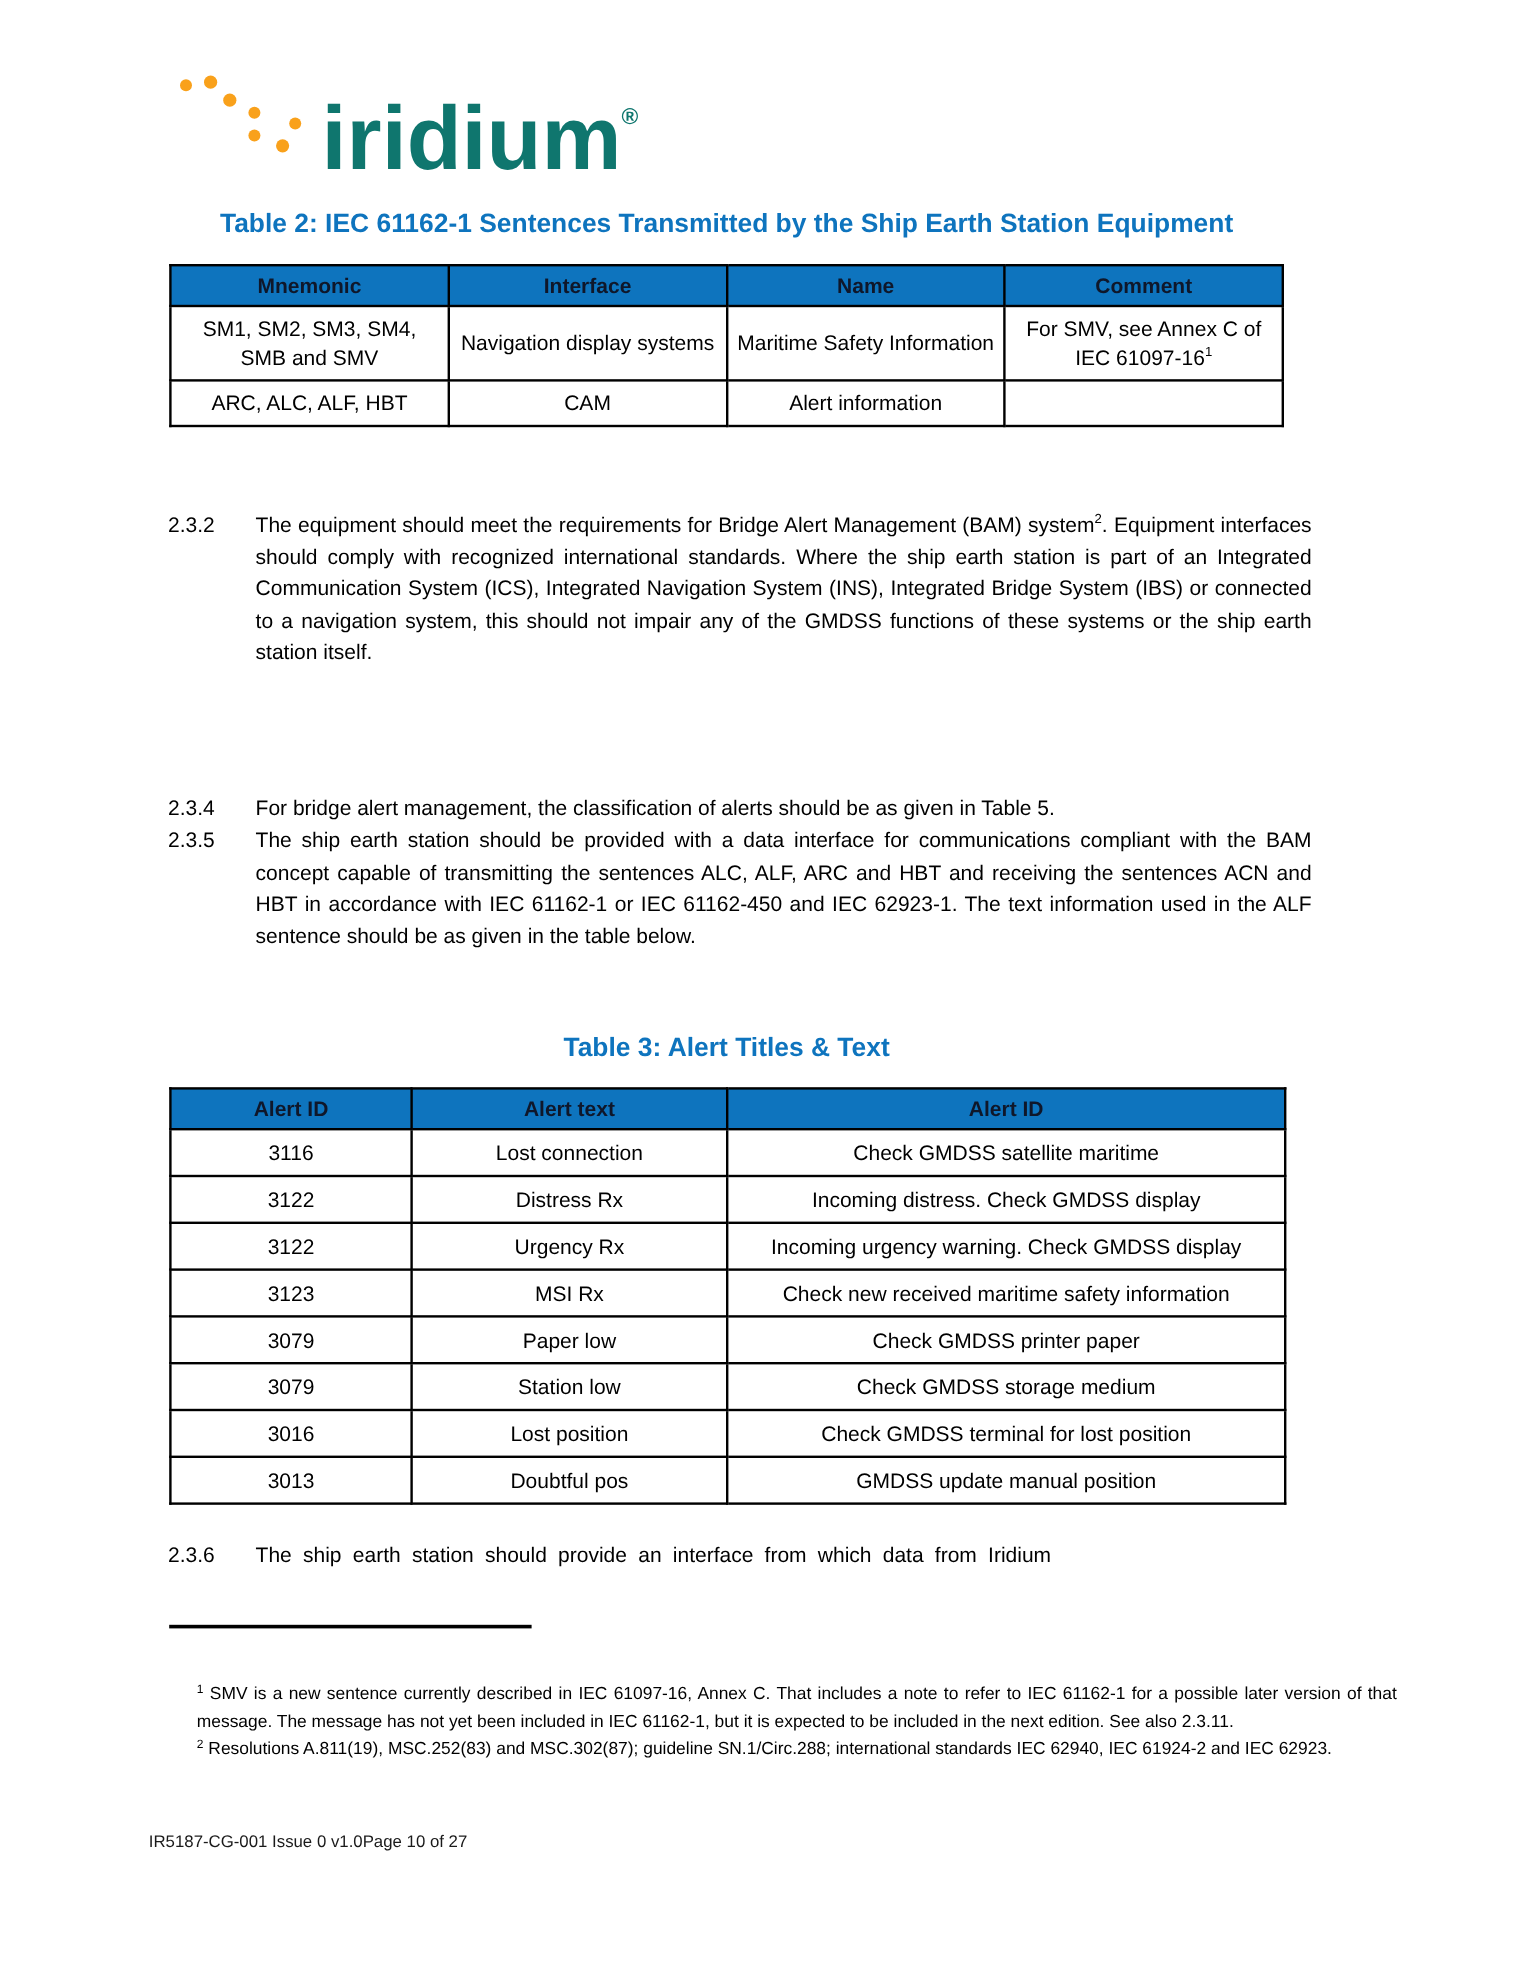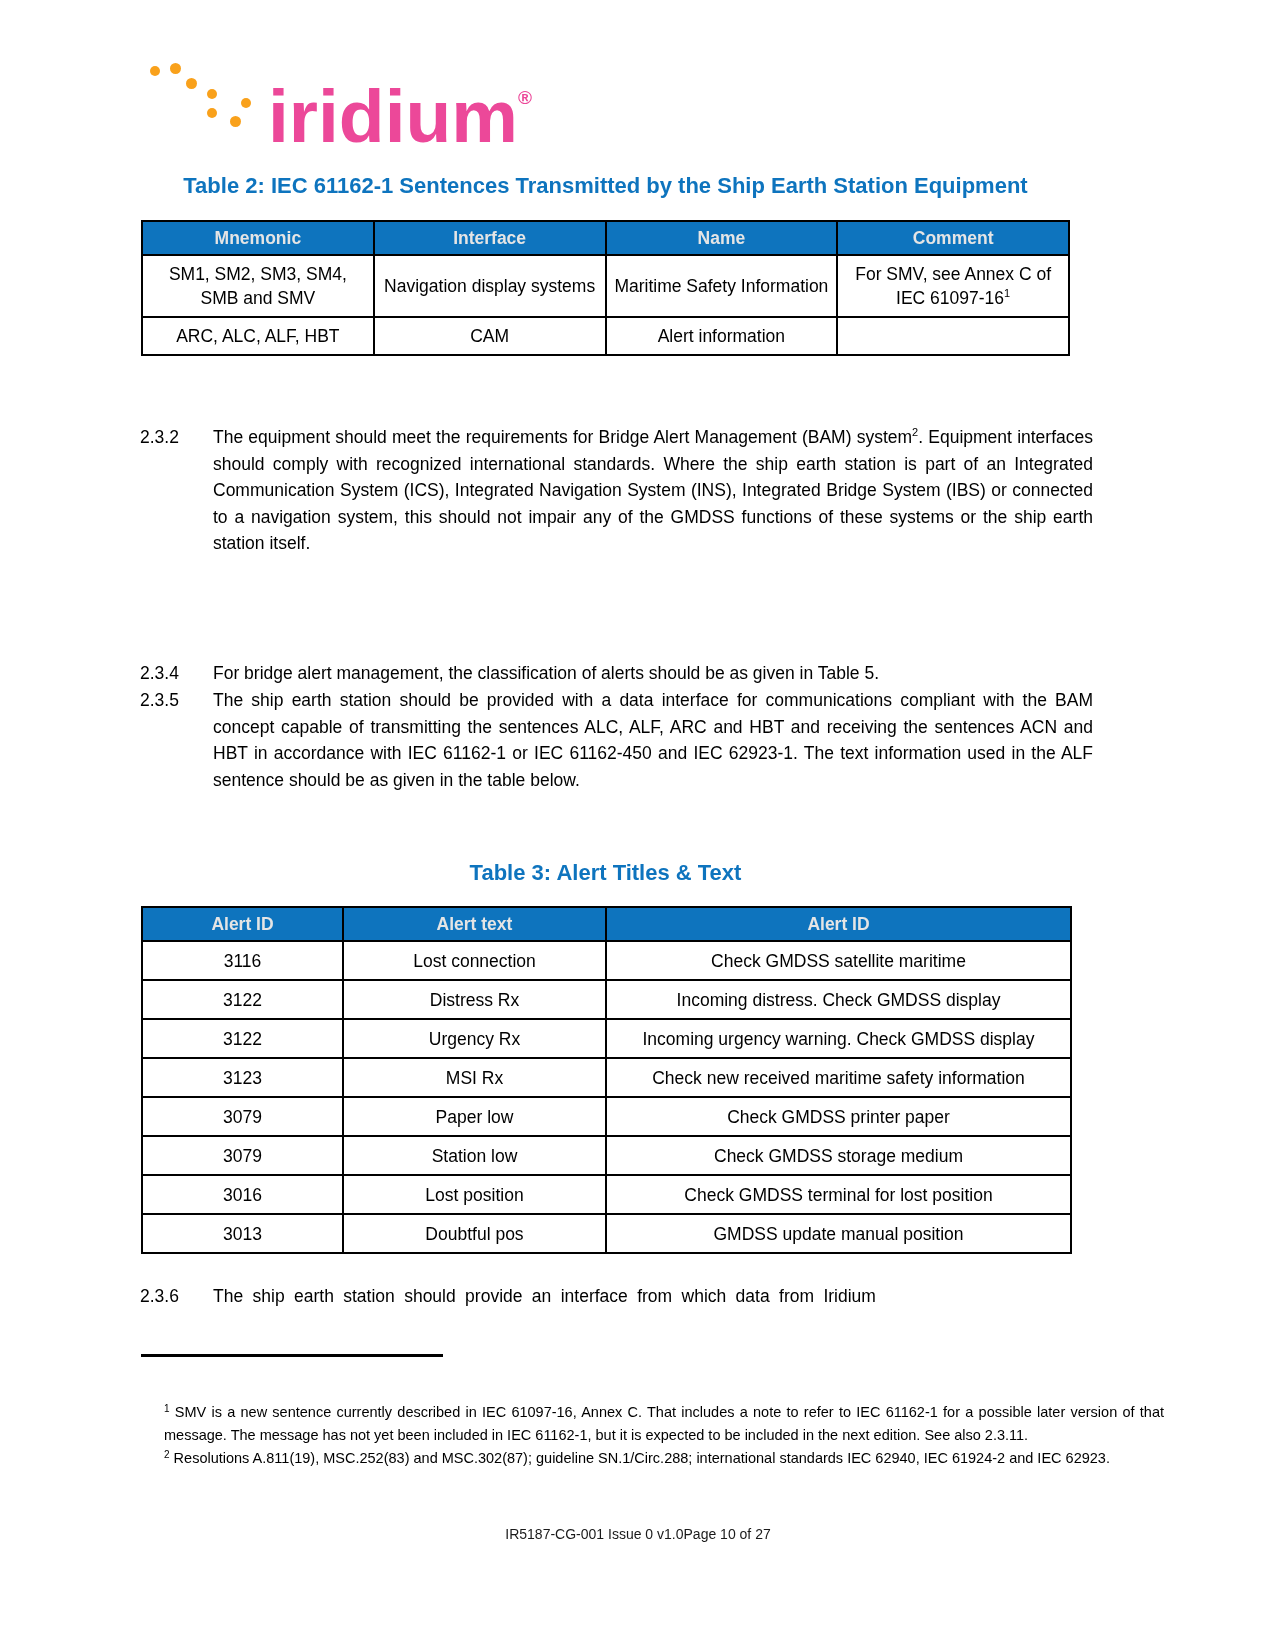--- a/index.html
+++ b/index.html
@@ -14,21 +14,21 @@
     margin: 0 auto;
     overflow: hidden;
   }
 
   
   .logo { position: absolute; left: 140px; top: 52px; width: 420px; height: 95px; }
   .logo-dot { position: absolute; border-radius: 50%; background: #F9A11B; }
   .logo-word {
     position: absolute; left: 128px; top: 6px;
     font-size: 75px; font-weight: bold; letter-spacing: 0px;
-    color: #ec4899; line-height: 80px;
+    color: #0f766e; line-height: 80px;
   }
   .logo-reg { font-size: 19px; font-weight: bold; vertical-align: 38px; letter-spacing: 0; }
 
   
   .tbl-title {
     position: absolute; left: 141px; width: 929px;
     text-align: center; font-weight: bold; font-size: 22px;
     color: #0E74BE;
   }
   .title-2 { top: 173px; }
@@ -40,21 +40,21 @@
     border-collapse: collapse; table-layout: fixed;
     font-size: 17.5px;
   }
   .table-2 { top: 220px; }
   .table-3 { top: 906px; }
   .doc-table th, .doc-table td {
     border: 2px solid #000; text-align: center; vertical-align: middle;
     padding: 4px 6px; line-height: 24px;
   }
   .doc-table th {
-    background: #0E74BE; color: #e5e5e5; font-weight: bold; height: 27px;
+    background: #0E74BE; color: #0f172a; font-weight: bold; height: 27px;
   }
   .table-2 .row-tall td { height: 62px; }
   .table-2 .row-short td { height: 38px; }
   .table-3 td { height: 39px; line-height: 22px; }
   sup.fn-ref { font-size: 11px; vertical-align: 7px; line-height: 0; }
 
   
   .section {
     position: absolute; left: 140px; width: 953px;
     display: flex; font-size: 17.5px; line-height: 26.5px;
@@ -74,22 +74,22 @@
     width: 302px; height: 3px; background: #000;
   }
   .footnotes {
     position: absolute; left: 141px; top: 1401px; width: 1000px;
     font-size: 14.5px; line-height: 23px; text-align: justify; margin-left: 23px;
   }
   .footnotes sup.fn-ref { font-size: 10px; vertical-align: 5px; }
 
   
   .page-footer {
-    position: absolute; left: 138px; top: 1526px; width: 1000px;
-    display: flex; justify-content: center;
+    position: absolute; left: 124px; top: 1526px; width: 1000px;
+    display: flex; justify-content: flex-start;
     font-size: 14px; color: #1a1a1a;
   }
 </style>
 </head>
 <body>
 
 <div class="page">
 
   <div class="logo">
     <span class="logo-dot" style="left:10px; top:14px; width:10px; height:10px;"></span>

